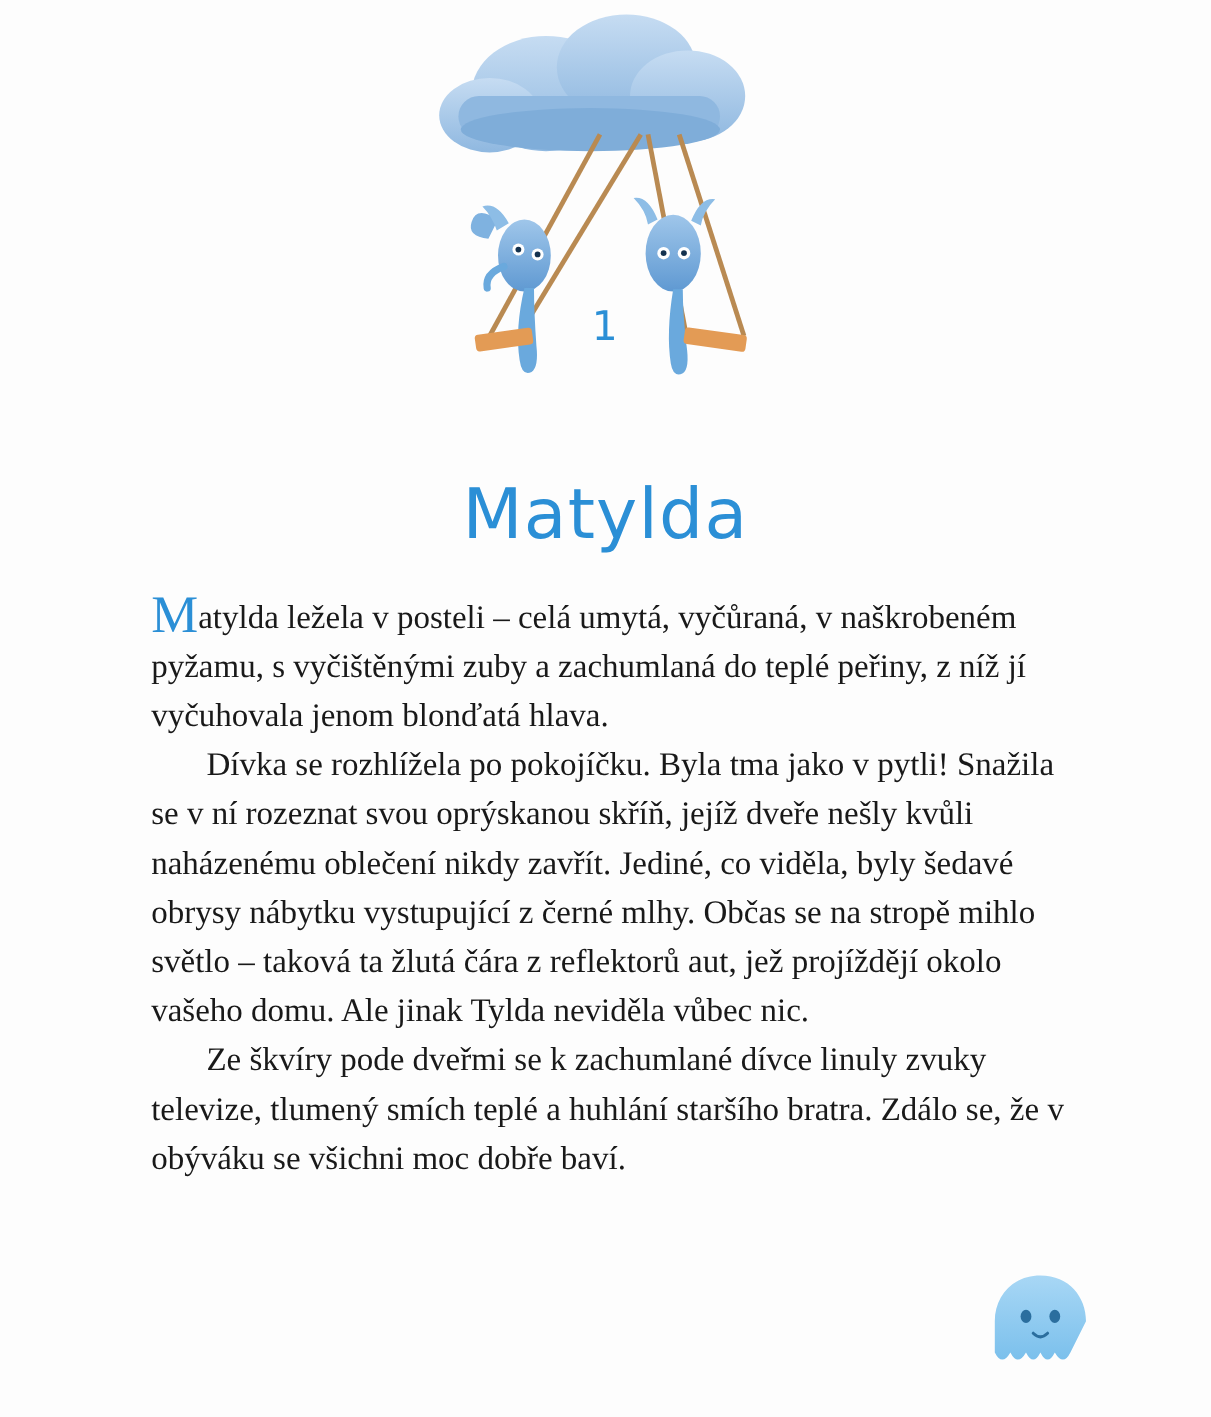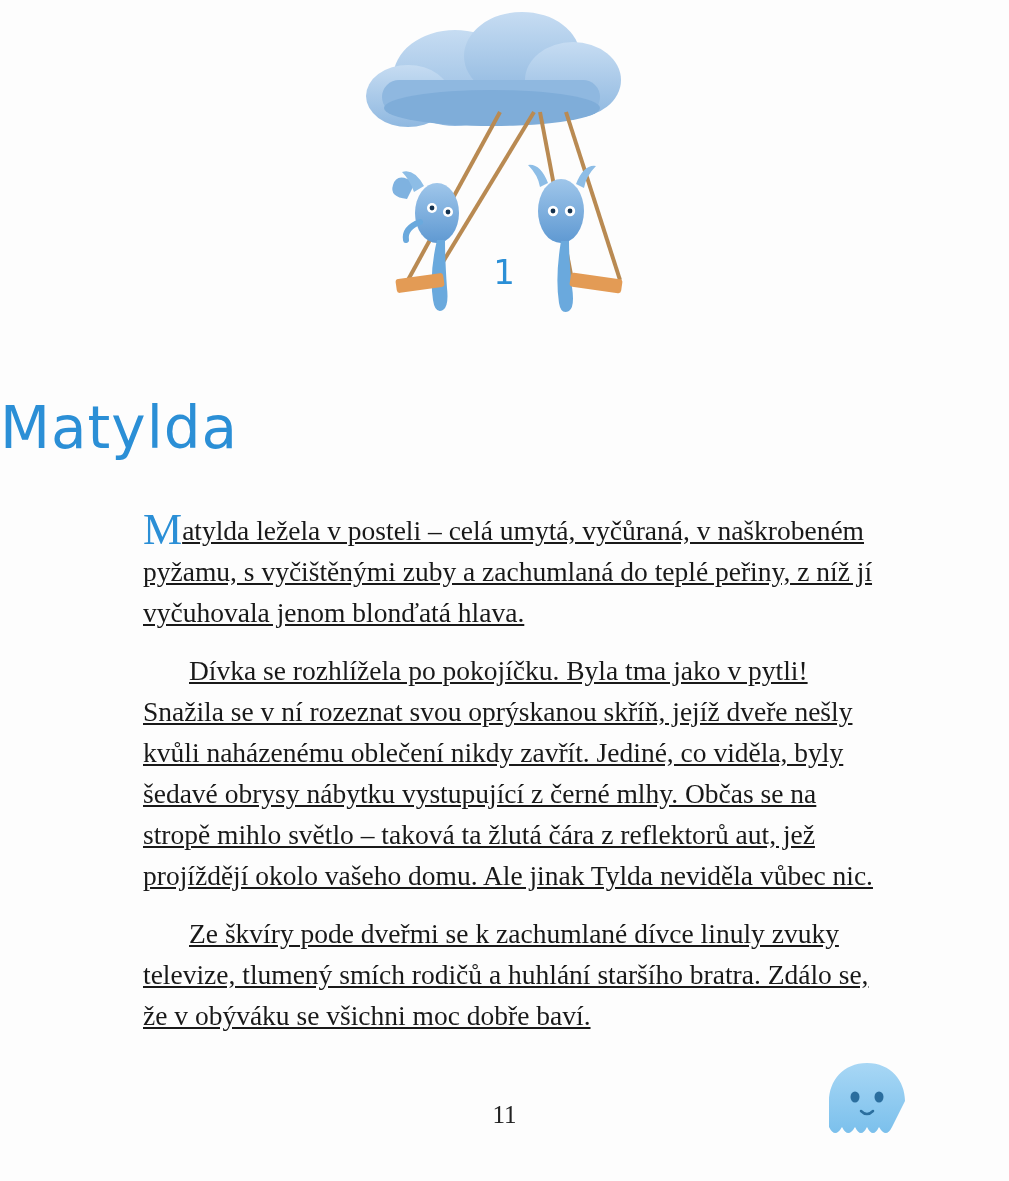--- a/index.html
+++ b/index.html
@@ -41,41 +41,41 @@
     font-size: 34px;
     color: #2b8fd6;
     letter-spacing: 1px;
   }
 
   .chapter-title {
     position: absolute;
     top: 355px;
     left: 0;
     width: 1009px;
+    text-align: center;
     font-family: "DejaVu Sans", sans-serif;
     font-size: 58px;
     font-weight: 400;
     color: #2b8fd6;
     letter-spacing: 1px;
   }
 
   
   .body-text {
     position: absolute;
     top: 487px;
     left: 126px;
     width: 778px;
     font-size: 27.5px;
     line-height: 41px;
     color: #191919;
     text-align: left;
   }
   .body-text p {
-    margin: 17px;
-    text-decoration: underline;
+    margin: 0;
   }
   .body-text p.indent {
     text-indent: 46px;
   }
   .dropcap-para {
     position: relative;
   }
   .dropcap {
     font-size: 44px;
     color: #2b8fd6;
@@ -167,24 +167,23 @@
       </g>
     </svg>
   </div>
 
   <div class="chapter-number">1</div>
   <h1 class="chapter-title">Matylda</h1>
 
   <div class="body-text">
     <p class="dropcap-para"><span class="dropcap">M</span><span>atylda ležela v posteli – celá umytá, vyčůraná, v naškrobeném pyžamu, s vyčištěnými zuby a zachumlaná do teplé peřiny, z níž jí vyčuhovala jenom blonďatá hlava.</span></p>
     <p class="indent">Dívka se rozhlížela po pokojíčku. Byla tma jako v pytli! Snažila se v ní rozeznat svou oprýskanou skříň, jejíž dveře nešly kvůli naházenému oblečení nikdy zavřít. Jediné, co viděla, byly šedavé obrysy nábytku vystupující z černé mlhy. Občas se na stropě mihlo světlo – taková ta žlutá čára z reflektorů aut, jež projíždějí okolo vašeho domu. Ale jinak Tylda neviděla vůbec nic.</p>
-    <p class="indent">Ze škvíry pode dveřmi se k zachumlané dívce linuly zvuky televize, tlumený smích rodičů a huhlání staršího bratra. Zdálo se, že v obýváku se všichni moc dobře baví.</p>
+    <p class="indent">Ze škvíry pode dveřmi se k zachumlané dívce linuly zvuky televize, tlumený smích teplé a huhlání staršího bratra. Zdálo se, že v obýváku se všichni moc dobře baví.</p>
   </div>
 
-  <div class="page-number">11</div>
 
   <div class="ghost">
     <svg width="108" height="96" viewBox="0 0 108 96" xmlns="http://www.w3.org/2000/svg">
       <defs>
         <linearGradient id="ghostGrad" x1="0" y1="0" x2="0" y2="1">
           <stop offset="0%" stop-color="#a8d7f5"></stop>
           <stop offset="100%" stop-color="#7bc0ec"></stop>
         </linearGradient>
       </defs>
       <path d="M54 6 C30 6 16 24 16 44 L16 70 q6 12 13 0 q6 12 13 0 q6 12 12 0 q6 12 12 0 q7 12 13 0 L92 44 C92 24 78 6 54 6 Z" fill="url(#ghostGrad)"></path>

